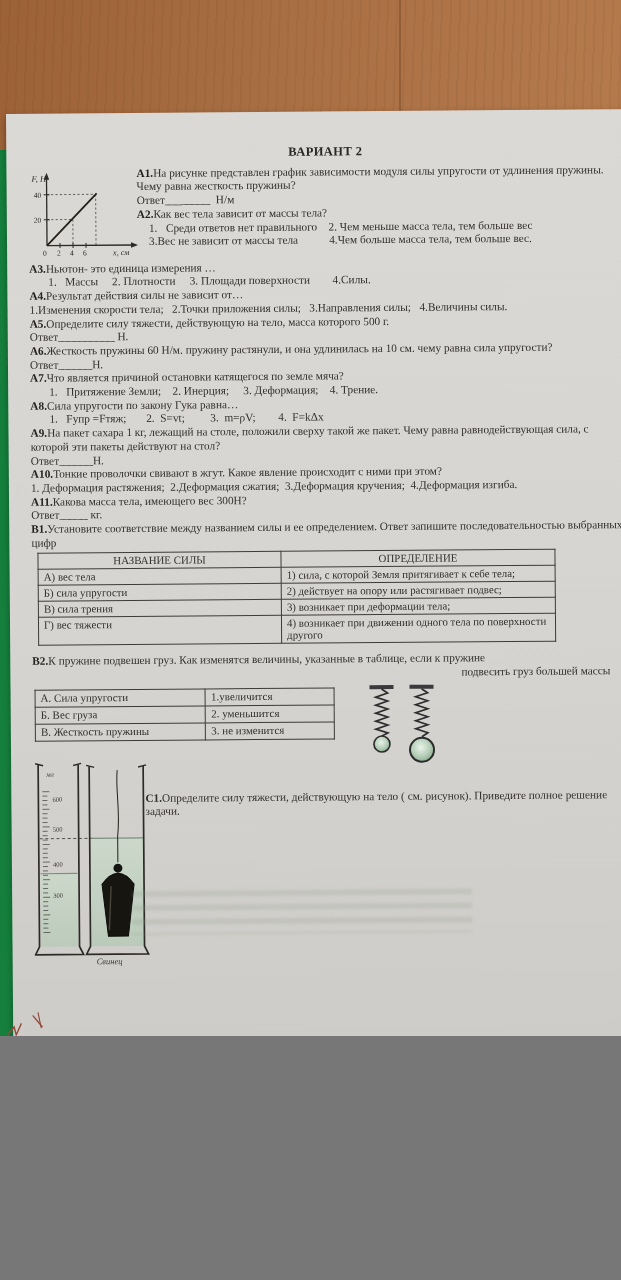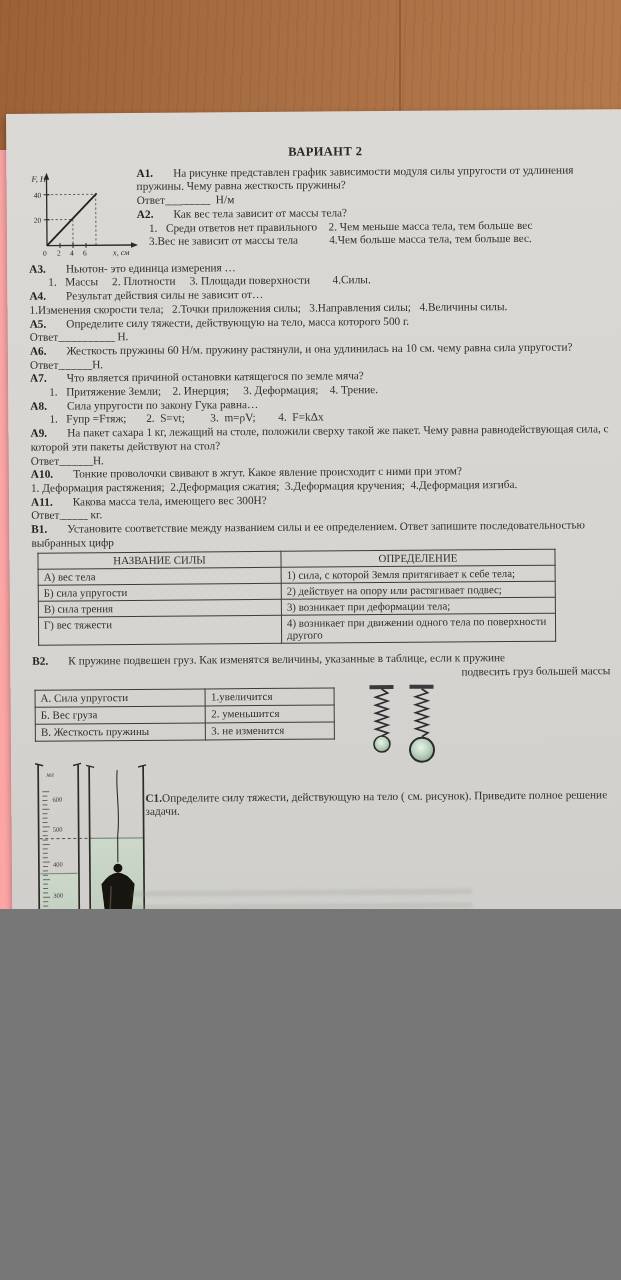--- a/index.html
+++ b/index.html
@@ -1,33 +1,33 @@
 <!DOCTYPE html>
 <html><head>
 <meta charset="utf-8">
 <style>
   html,body{margin:0;padding:0;background:#777;}
-  .photo{position:relative;width:621px;height:909px;overflow:hidden;
-         font-family:"Liberation Serif",serif;background:#fca5a5;}
+  .photo{position:relative;width:621px;height:1036px;overflow:hidden;
+         font-family:"Liberation Serif",serif;background:#15803d;}
   
   .desk-top{position:absolute;left:0;top:0;width:100%;height:150px;
     background:
       repeating-linear-gradient(92deg,rgba(70,35,10,.06) 0 2px,rgba(255,255,255,0) 2px 9px),
       linear-gradient(100deg,#9c6136 0%,#a96f44 45%,#b57a4c 100%);}
   .desk-seam{position:absolute;left:399px;top:0;width:2px;height:140px;background:rgba(60,30,10,.25);}
   
   .paper{position:absolute;left:6px;top:114px;width:640px;height:936px;
     background:linear-gradient(180deg,#dbd9d6 0%,#d6d4d1 55%,#ceccc8 100%);
     transform:rotate(-0.45deg);transform-origin:top left;
     box-shadow:0 3px 7px rgba(0,0,0,.35);}
   .sheet{position:absolute;inset:0;padding:34px 24px 0 22px;color:#33302c;
     font-size:11.3px;line-height:13.7px;}
   .title{text-align:center;font-weight:bold;font-size:12.5px;letter-spacing:.4px;margin:0 0 6px 0;color:#2a2724;}
   .q{margin:0;}
-  .q b{margin-right:20px;color:#26231f;text-align:right;}
+  .q b{margin-right:0;color:#26231f;text-align:right;}
   .opts,.ans{margin:0;white-space:pre-wrap;}
   .ind12{padding-left:12px;} .ind19{padding-left:19px;}
   .row-a1{position:relative;min-height:95px;}
   .a1-text{margin-left:108px;}
   svg text{font-family:"Liberation Serif",serif;}
   .graph{position:absolute;left:2px;top:4px;}
   table{border-collapse:collapse;color:#33302c;}
   .t-b1{width:518px;margin:3px 0 0 6px;font-size:10.9px;line-height:12.8px;}
   .t-b1 th,.t-b1 td{border:1.2px solid #3d3b38;padding:1px 5px;font-weight:normal;text-align:left;vertical-align:top;}
   .t-b1 th{text-align:center;}

